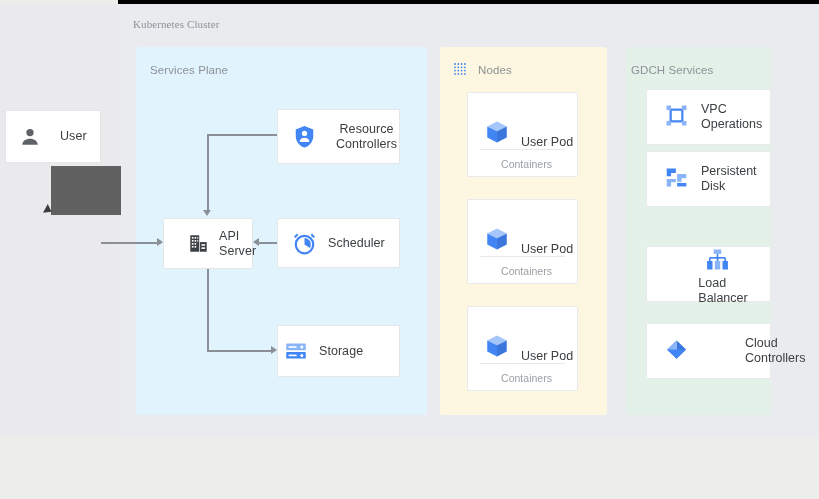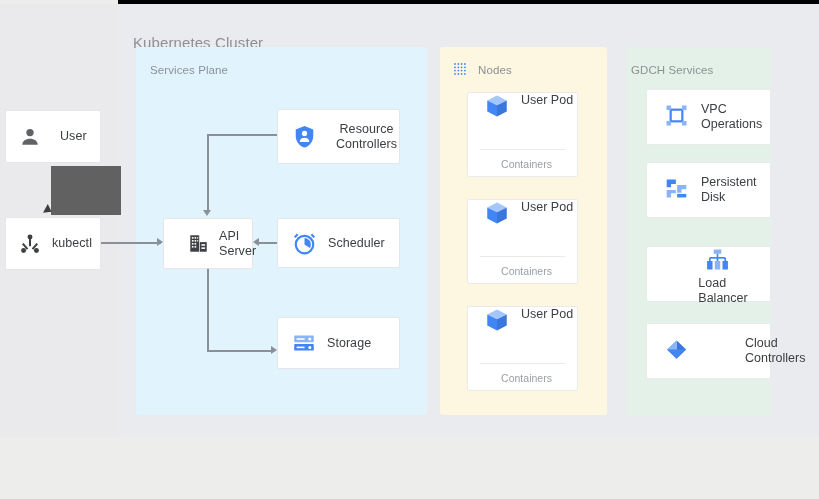--- a/index.html
+++ b/index.html
@@ -12,22 +12,22 @@
   .canvas{position:relative;width:819px;height:499px;}
 
   
   .topbar{position:absolute;left:118px;top:0;width:701px;height:4px;background:#000;}
   .leftstrip{position:absolute;left:0;top:4px;width:118px;height:433px;background:#eae9ec;}
   .diagram-bg{position:absolute;left:118px;top:4px;width:701px;height:433px;background:#e9ebee;}
   .bottomfill{position:absolute;left:0;top:437px;width:819px;height:62px;background:#ededec;}
 
   
   .cluster-title{
-    position:absolute;left:133px;top:34px;
-    font-size:15px;color:#8d9196;letter-spacing:.1px;
+    position:absolute;left:133px;top:18px;
+    font-size:11px;color:#8d9196;letter-spacing:.1px;font-family:Liberation Serif, serif;
   }
 
   
   .panel{position:absolute;border-radius:3px;}
   .panel-label{position:absolute;font-size:11.5px;color:#8d9196;letter-spacing:.1px;}
   #panel-control{left:136px;top:47px;width:291px;height:368px;background:#e1f4fd;}
   #panel-nodes{left:440px;top:47px;width:167px;height:368px;background:#fdf6e0;}
   #panel-gdch{left:626px;top:47px;width:145px;height:368px;background:#e3f1e9;}
   #label-control{left:150px;top:64px;}
   #label-nodes{left:478px;top:64px;}
@@ -51,47 +51,47 @@
   #box-kubectl{left:5px;top:217px;width:96px;height:53px;padding-left:13px;}
   #box-kubectl .lbl{margin-left:11px;}
 
   
   #box-resctl{left:277px;top:109px;width:123px;height:55px;padding-left:14px;}
   #box-resctl .lbl{margin-left:19px;text-align:center;}
   #box-api{left:163px;top:218px;width:90px;height:51px;padding-left:24px;}
   #box-api .lbl{margin-left:10px;}
   #box-sched{left:277px;top:218px;width:123px;height:50px;padding-left:14px;}
   #box-sched .lbl{margin-left:11px;}
-  #box-storage{left:277px;top:317px;width:123px;height:52px;padding-left:14px;text-align:center;}
+  #box-storage{left:277px;top:325px;width:123px;height:52px;padding-left:6px;text-align:center;}
   #box-storage .lbl{margin-left:11px;}
 
   
   .pod{
     position:absolute;background:#fff;border:1px solid #e9eaec;border-radius:2px;
     box-sizing:border-box;
   }
-  .pod-head{display:flex;align-items:flex-start;height:56px;padding-left:16px;}
+  .pod-head{display:flex;align-items:flex-end;height:56px;padding-left:16px;}
   .pod-head .lbl{font-size:12.5px;color:#3c4043;margin-left:11px;}
   .pod-div{height:1px;background:#e8eaec;margin:0 12px;}
   .pod-foot{
     height:28px;display:flex;align-items:center;justify-content:center;
     font-size:10.5px;color:#9aa0a6;margin-left:8px;
   }
   #pod-1{left:467px;top:92px;width:111px;height:85px;}
   #pod-2{left:467px;top:199px;width:111px;height:85px;}
   #pod-3{left:467px;top:306px;width:111px;height:85px;}
 
   
   .svc{
     position:absolute;background:#fff;border:1px solid #e9eaec;border-radius:2px;
     box-sizing:border-box;display:flex;align-items:center;padding-left:17px;width:125px;height:56px;left:646px;
   }
   .svc .lbl{font-size:12.5px;line-height:15px;color:#3c4043;margin-left:12px;}
   #svc-1{top:89px;}
-  #svc-2{top:162px;}
+  #svc-2{top:151px;}
   #svc-3{top:246px;flex-direction:column;}
   #svc-4{top:323px;gap:44px;}
 
   
   .conn{position:absolute;background:#8a9096;}
   .conn-h{height:1.6px;}
   .conn-v{width:1.6px;}
   .arrowhead{position:absolute;width:0;height:0;}
   .ah-right{border-top:4.5px solid transparent;border-bottom:4.5px solid transparent;border-left:6px solid #8a9096;}
   .ah-left{border-top:4.5px solid transparent;border-bottom:4.5px solid transparent;border-right:6px solid #8a9096;}
@@ -180,33 +180,20 @@
   <div class="box" id="box-user">
     <span class="ico">
       <svg width="22" height="22" viewBox="0 0 24 24" fill="#5f6368">
         <circle cx="12" cy="7.2" r="4"></circle>
         <path d="M3.6 20.4c0-4.1 3.8-6.6 8.4-6.6s8.4 2.5 8.4 6.6z"></path>
       </svg>
     </span>
     <span class="lbl">User</span>
   </div>
 
-  <div class="box" id="box-kubectl">
-    <span class="ico">
-      <svg width="22" height="22" viewBox="0 0 24 24" fill="#3c4043">
-        <circle cx="12" cy="4.4" r="2.7"></circle>
-        <circle cx="5" cy="19" r="2.7"></circle>
-        <circle cx="19" cy="19" r="2.7"></circle>
-        <rect x="10.9" y="6" width="2.2" height="8.4"></rect>
-        <rect x="5.6" y="10.6" width="2.2" height="8" transform="rotate(-40 6.7 14.6)"></rect>
-        <rect x="16.2" y="10.6" width="2.2" height="8" transform="rotate(40 17.3 14.6)"></rect>
-      </svg>
-    </span>
-    <span class="lbl">kubectl</span>
-  </div>
 
   <div class="box" id="box-resctl">
     <span class="ico">
       <svg width="25" height="25" viewBox="0 0 24 24">
         <path d="M12 1.8 3.6 5.2v6.3c0 5.2 3.6 9.9 8.4 11.1 4.8-1.2 8.4-5.9 8.4-11.1V5.2z" fill="#4285f4"></path>
         <circle cx="12" cy="9" r="2.5" fill="#fff"></circle>
         <path d="M7.4 17.2c0-2.6 2.1-4 4.6-4s4.6 1.4 4.6 4z" fill="#fff"></path>
       </svg>
     </span>
     <span class="lbl">

